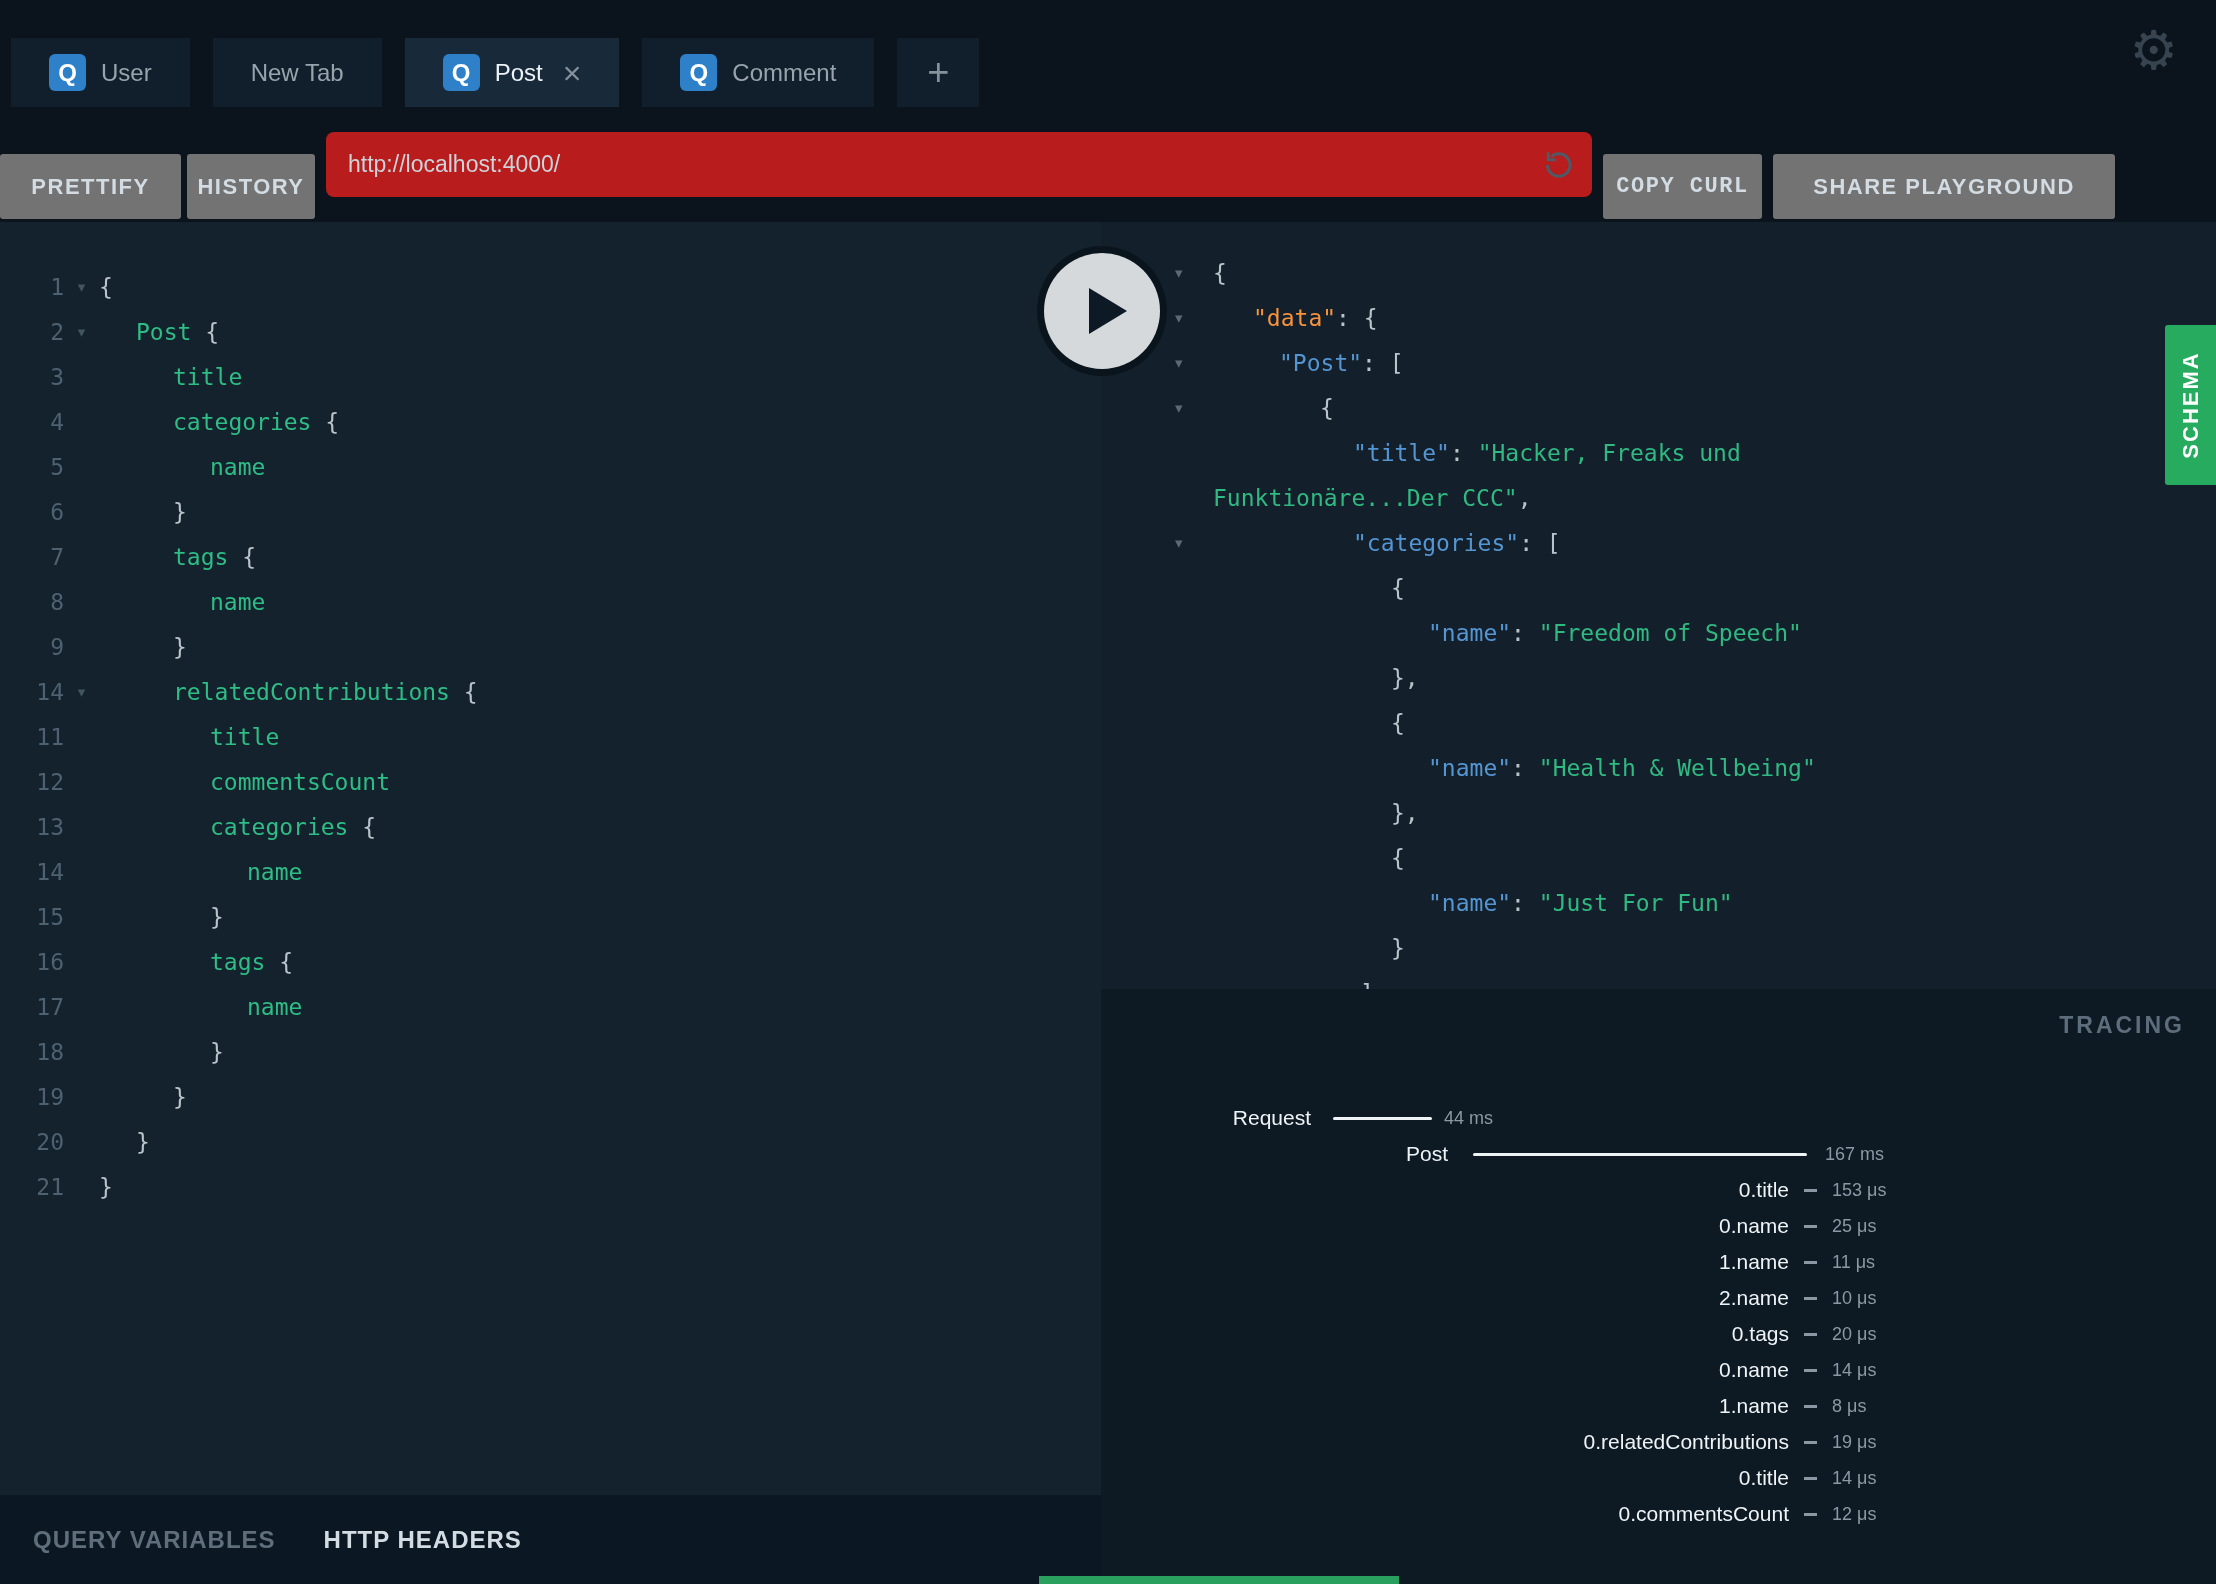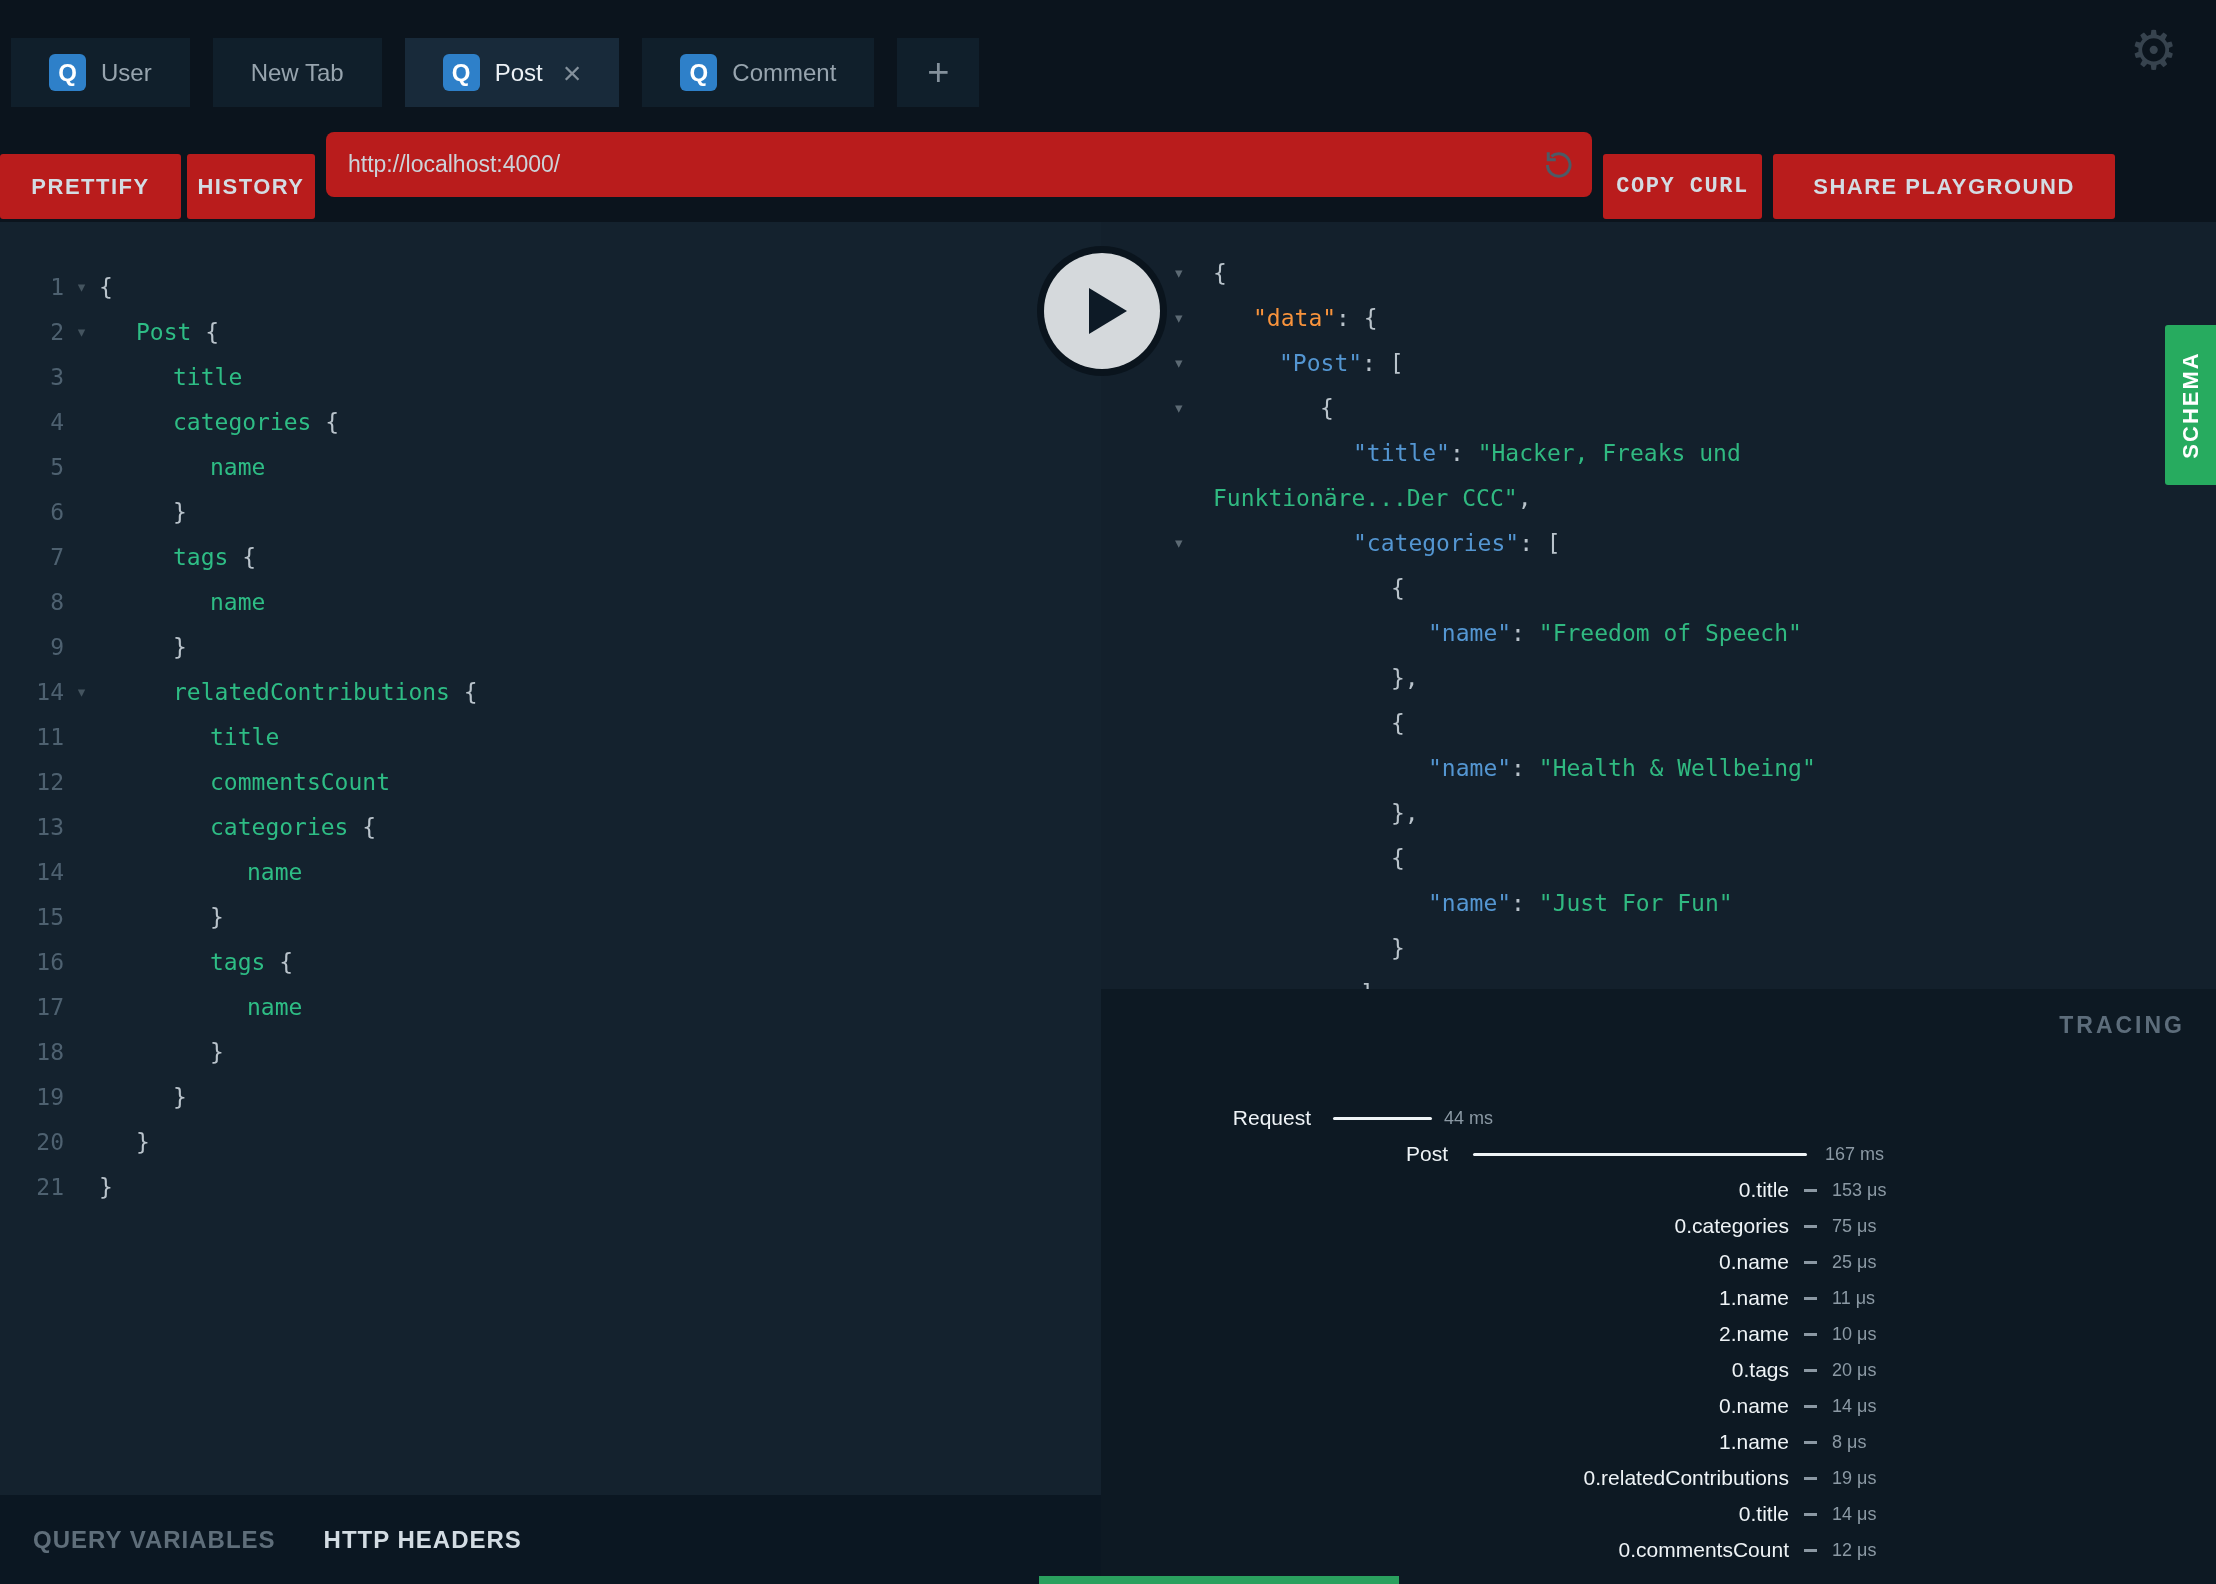--- a/index.html
+++ b/index.html
@@ -32,21 +32,21 @@
     position:absolute; top:24px; right:38px; font-size:54px; color:#37434e;
     font-family:"DejaVu Sans", sans-serif; line-height:1; cursor:pointer;
   }
 
   
   .toolbar {
     position:absolute; top:107px; left:0; width:2216px; height:115px; background:#0b141d;
     display:flex; align-items:center;
   }
   .tb-btn {
-    height:65px; background:#b91c1c; border:none; border-radius:3px;
+    height:65px; background:#737373; border:none; border-radius:3px;
     color:#d3dce3; font-size:22px; font-weight:bold; letter-spacing:1.5px;
     font-family:"Liberation Sans", sans-serif; padding:0; text-align:center; cursor:pointer;
     flex:none;
     margin-top:44px;
   }
   #prettify-btn { width:181px; margin-left:0; }
   #history-btn { width:128px; margin-left:6px; }
   .url-bar {
     width:1266px; height:65px; margin-left:11px; background:#b91c1c; border-radius:8px;
     display:flex; align-items:center; padding:0 22px; position:relative; flex:none;
@@ -357,25 +357,20 @@
           <span class="trace-label" style="width: 335px;">Post</span>
           <span class="trace-bar line" style="margin-left: 25px; width: 334px;"></span>
           <span class="trace-duration" style="margin-left: 18px;">167 ms</span>
         </div>
         <div class="trace-row">
           <span class="trace-label" style="width: 676px;">0.title</span>
           <span class="trace-bar dash" style="margin-left: 15px; width: 13px;"></span>
           <span class="trace-duration" style="margin-left: 15px;">153 μs</span>
         </div>
         <div class="trace-row">
-          <span class="trace-label" style="width: 676px;">0.categories</span>
-          <span class="trace-bar dash" style="margin-left: 15px; width: 13px;"></span>
-          <span class="trace-duration" style="margin-left: 15px;">75 μs</span>
-        </div>
-        <div class="trace-row">
           <span class="trace-label" style="width: 676px;">0.name</span>
           <span class="trace-bar dash" style="margin-left: 15px; width: 13px;"></span>
           <span class="trace-duration" style="margin-left: 15px;">25 μs</span>
         </div>
         <div class="trace-row">
           <span class="trace-label" style="width: 676px;">1.name</span>
           <span class="trace-bar dash" style="margin-left: 15px; width: 13px;"></span>
           <span class="trace-duration" style="margin-left: 15px;">11 μs</span>
         </div>
         <div class="trace-row">

